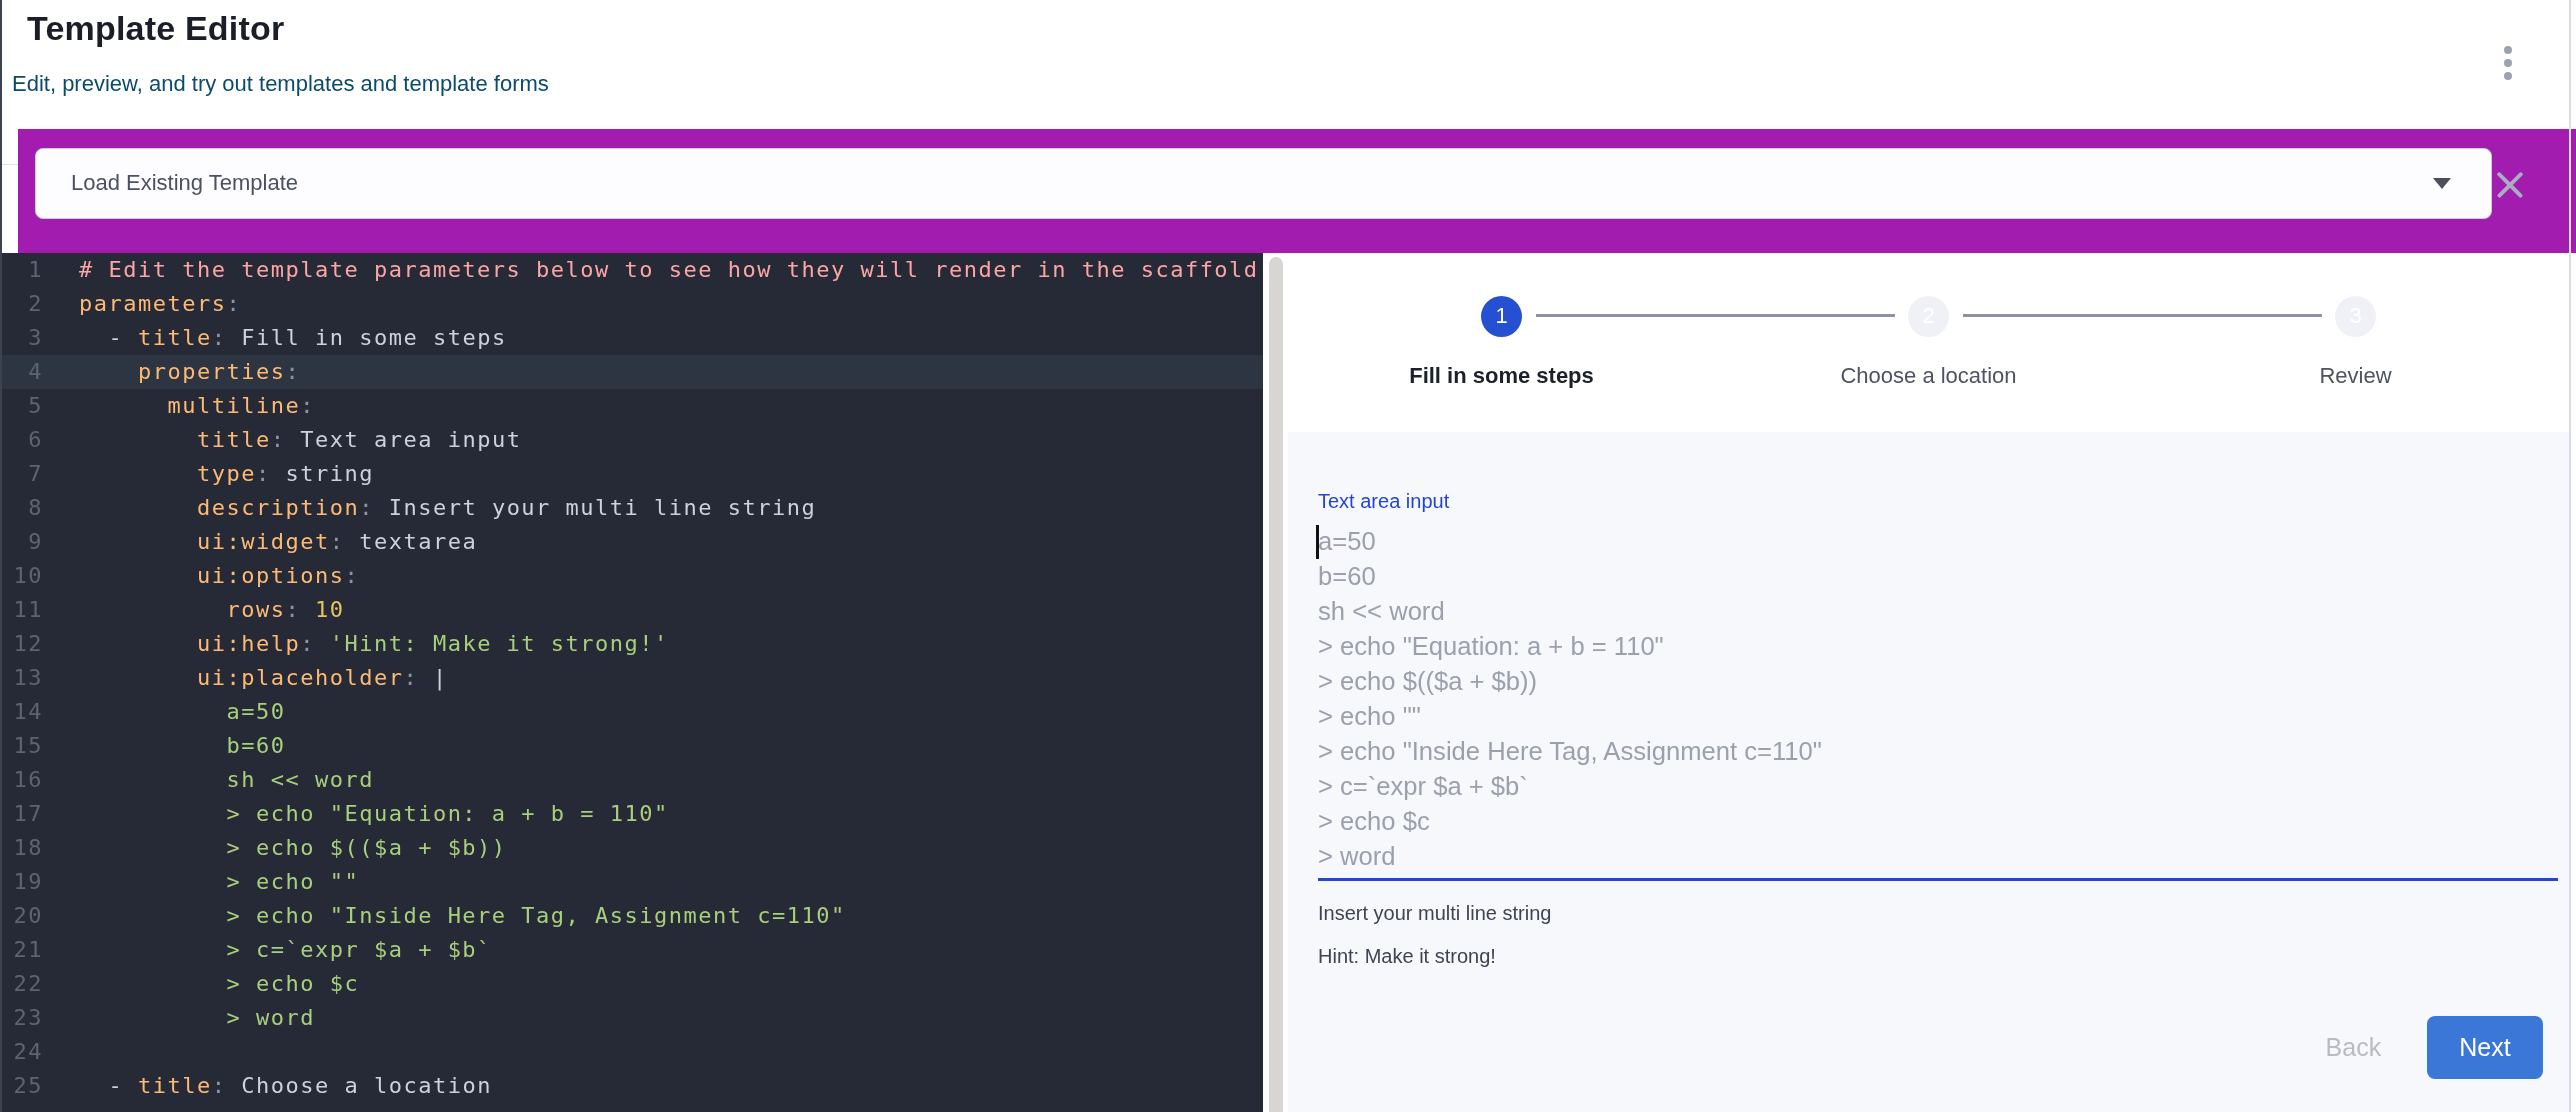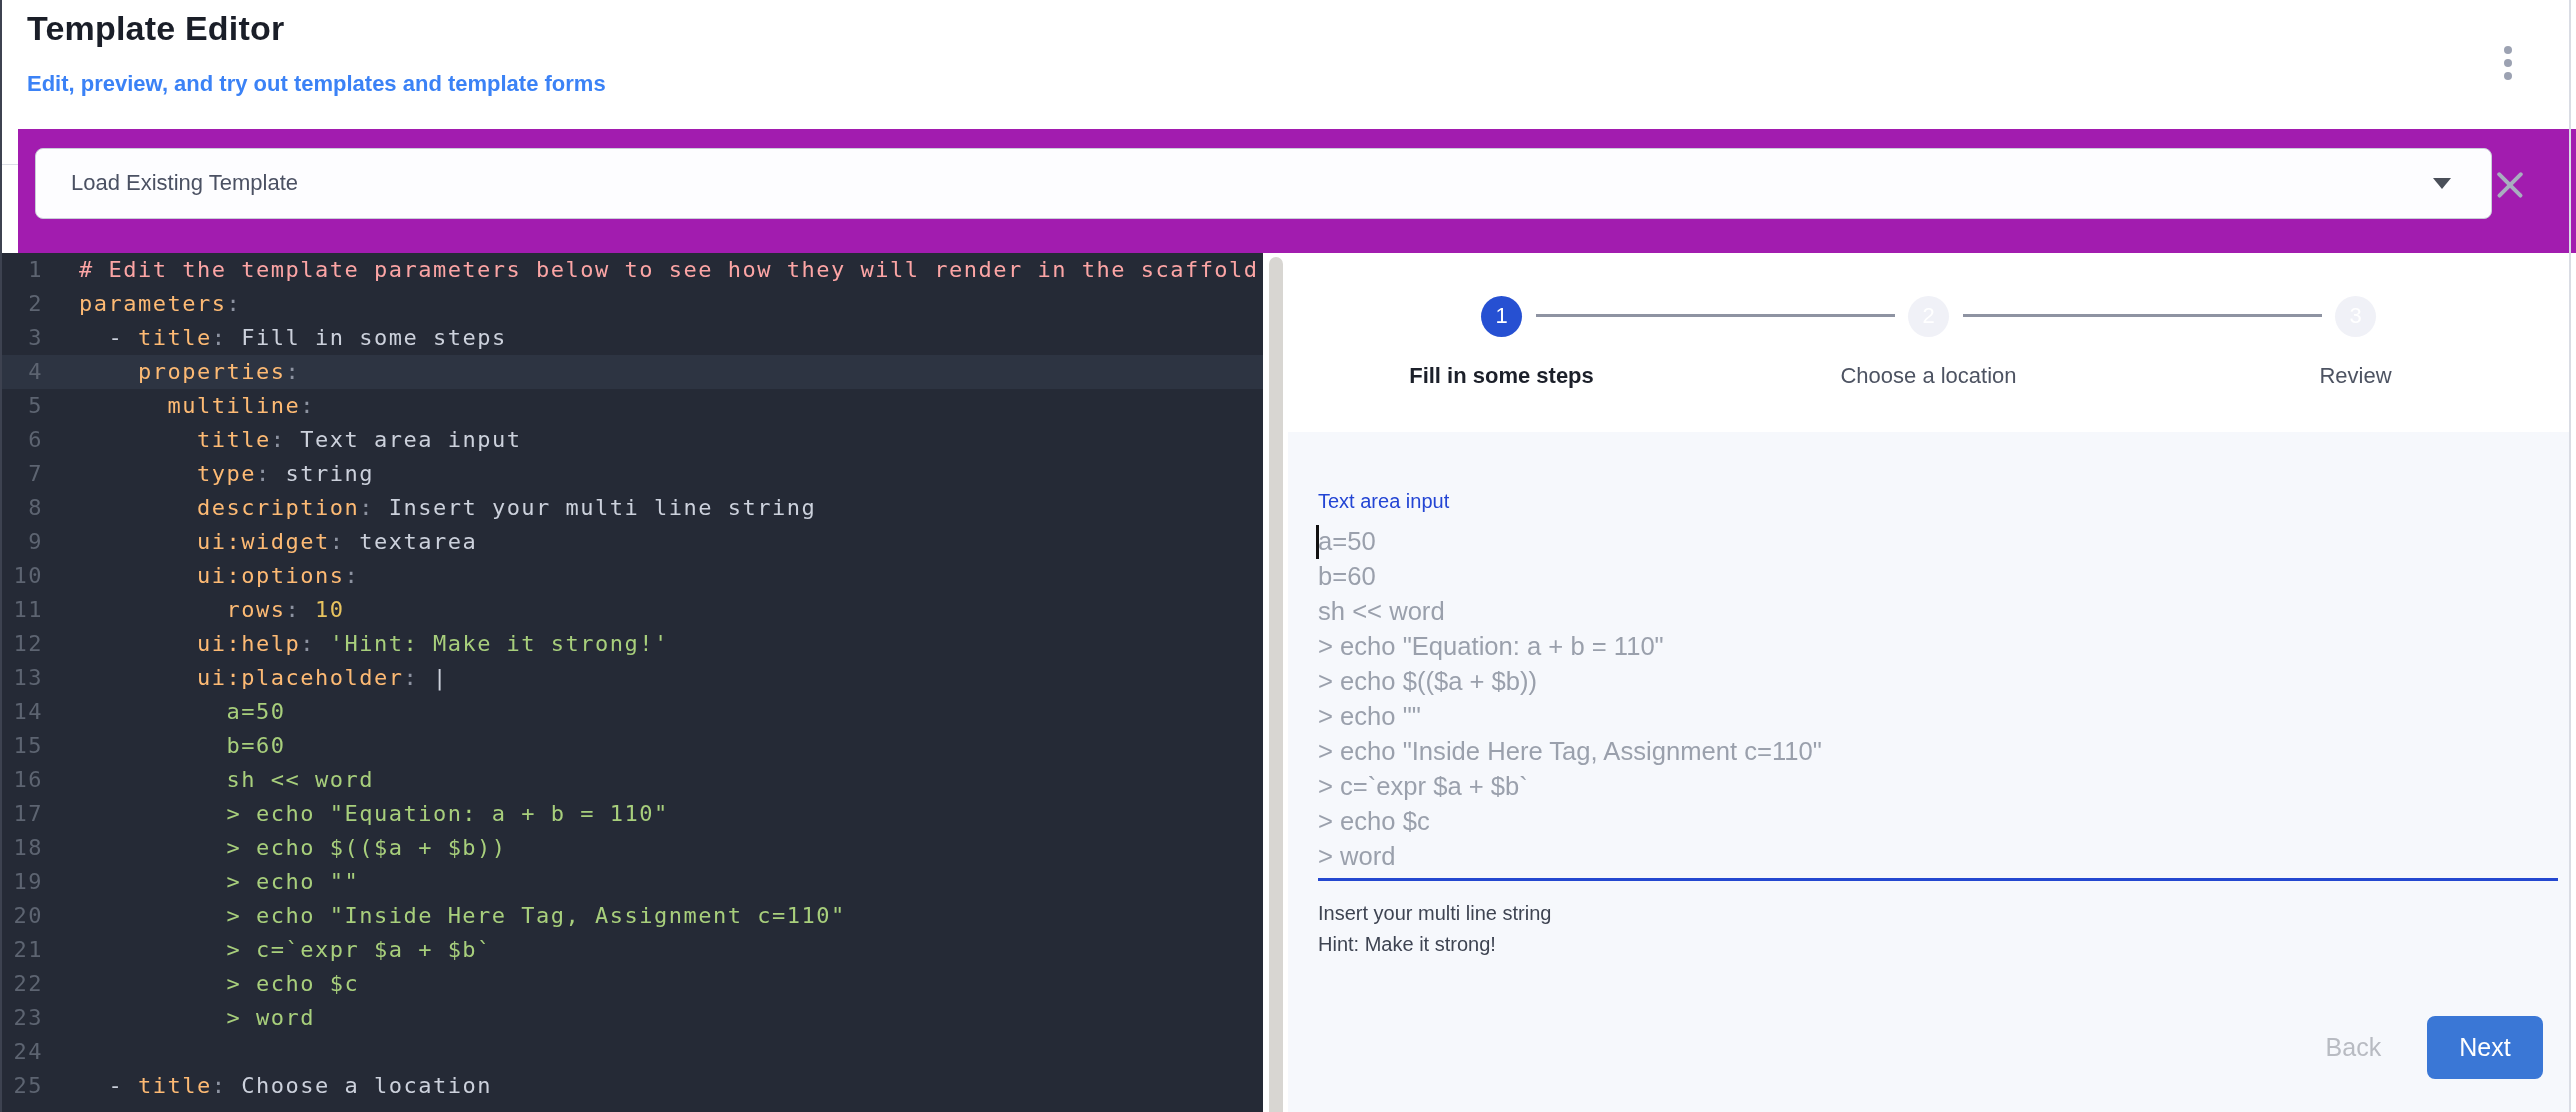--- a/index.html
+++ b/index.html
@@ -9,21 +9,21 @@
   .page { position:relative; width:2576px; height:1113px; background:#fff;
           border-left:2.6px solid #3d4250; }
   .right-edge { position:absolute; top:0; right:5.3px; width:1.8px; height:100%;
                 background:#d9dce4; z-index:40; }
 
   
   .header { position:absolute; top:0; left:0; right:0; height:165px; background:#fff;
             border-bottom:1.8px solid #dcdfe7; }
   .page-title { position:absolute; left:25px; top:8.8px; font-size:34px; font-weight:700;
                 color:#1a1e28; letter-spacing:0.2px; }
-  .page-subtitle { position:absolute; left:25px; top:71px; font-size:22px; color:#3b82f6;font-weight:bold; }
+  .page-subtitle { position:absolute; left:10px; top:71px; font-size:22px; color:#0c4a6e; }
   .kebab { position:absolute; right:51px; top:42px; width:35px; height:42px; cursor:pointer;
            display:flex; flex-direction:column; align-items:center; justify-content:center; gap:5.3px; }
   .kebab i { width:8px; height:8px; border-radius:50%; background:#9ca2b2; display:block; }
 
   
   .toolbar { position:absolute; top:129px; left:16px; right:0; height:124px; background:#a21caf; }
   .select-box { position:absolute; left:17px; top:18.5px; width:2457px; height:71px;
                 background:#fdfdff; border:1.8px solid #c9cdd8; border-radius:8px;
                 display:flex; align-items:center; padding:0 35px; cursor:pointer; }
   .select-box .sel-text { font-size:22px; color:#4b5163; flex:1; }
@@ -74,21 +74,21 @@
   .form-card { position:absolute; top:179px; left:0; right:7px; bottom:0; background:#f6f8fc;
                padding:58px 10.6px 0 30px; }
   .field-label { font-size:20px; color:#2345d4; display:block; }
   .textarea-wrap { position:relative; margin-top:10.6px; border-bottom:3.5px solid #2448d0; }
   .multiline-input { display:block; width:100%; height:354px; background:transparent; border:none;
                      outline:none; resize:none; font-family:"Liberation Sans", sans-serif;
                      font-size:25.6px; line-height:35px; color:#666c78; padding:0; }
   .multiline-input::placeholder { color:#9aa0ac; opacity:1; }
   .text-cursor { position:absolute; left:-1.8px; top:1.8px; width:2.6px; height:34px; background:#111; }
   .helper-desc { margin-top:21px; font-size:20px; color:#3e4452; }
-  .helper-hint { margin-top:8px; font-size:20px; color:#3e4452; }
+  .helper-hint { margin-top:20px; font-size:20px; color:#3e4452; }
 
   .actions { position:absolute; right:26.4px; top:584px; display:flex; align-items:center; gap:21px; }
   .btn-back { background:none; border:none; font-size:25px; color:#b8bbc2; padding:16px 25px; cursor:pointer;
               font-family:"Liberation Sans", sans-serif; }
   .btn-next { background:#3a77d6; border:none; color:#ffffff; font-size:25px; border-radius:8px;
               padding:4px 32px; height:63px; min-width:114px; cursor:pointer;
               font-family:"Liberation Sans", sans-serif; }
 </style>
 </head>
 <body>

